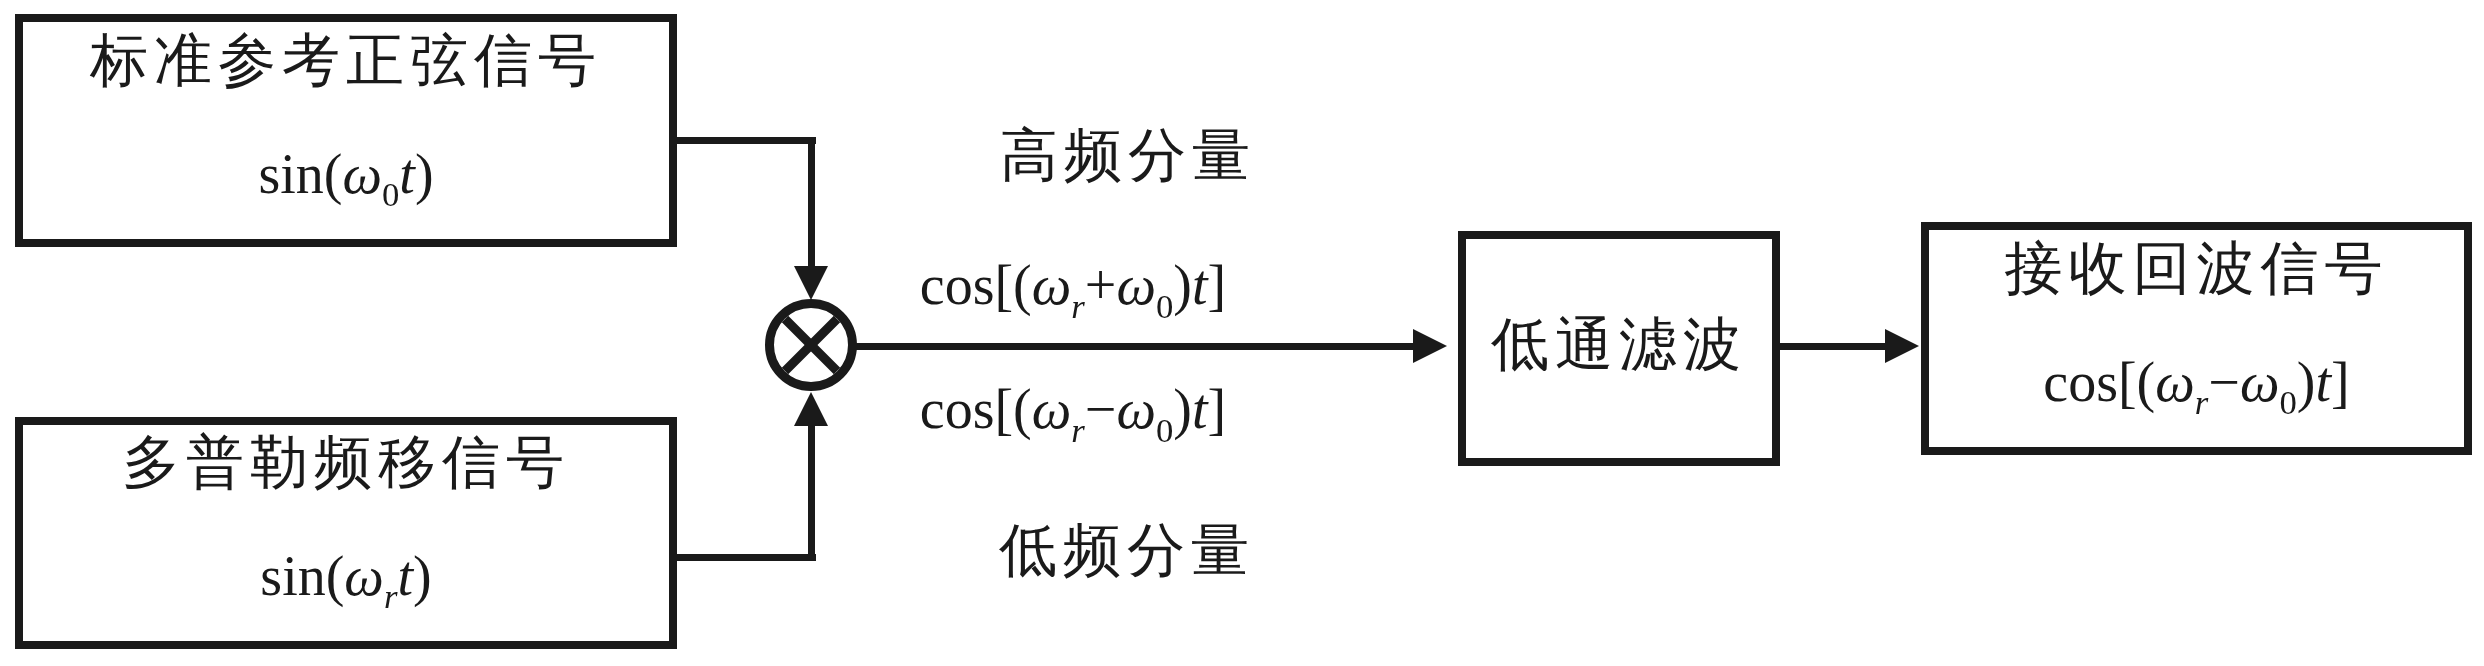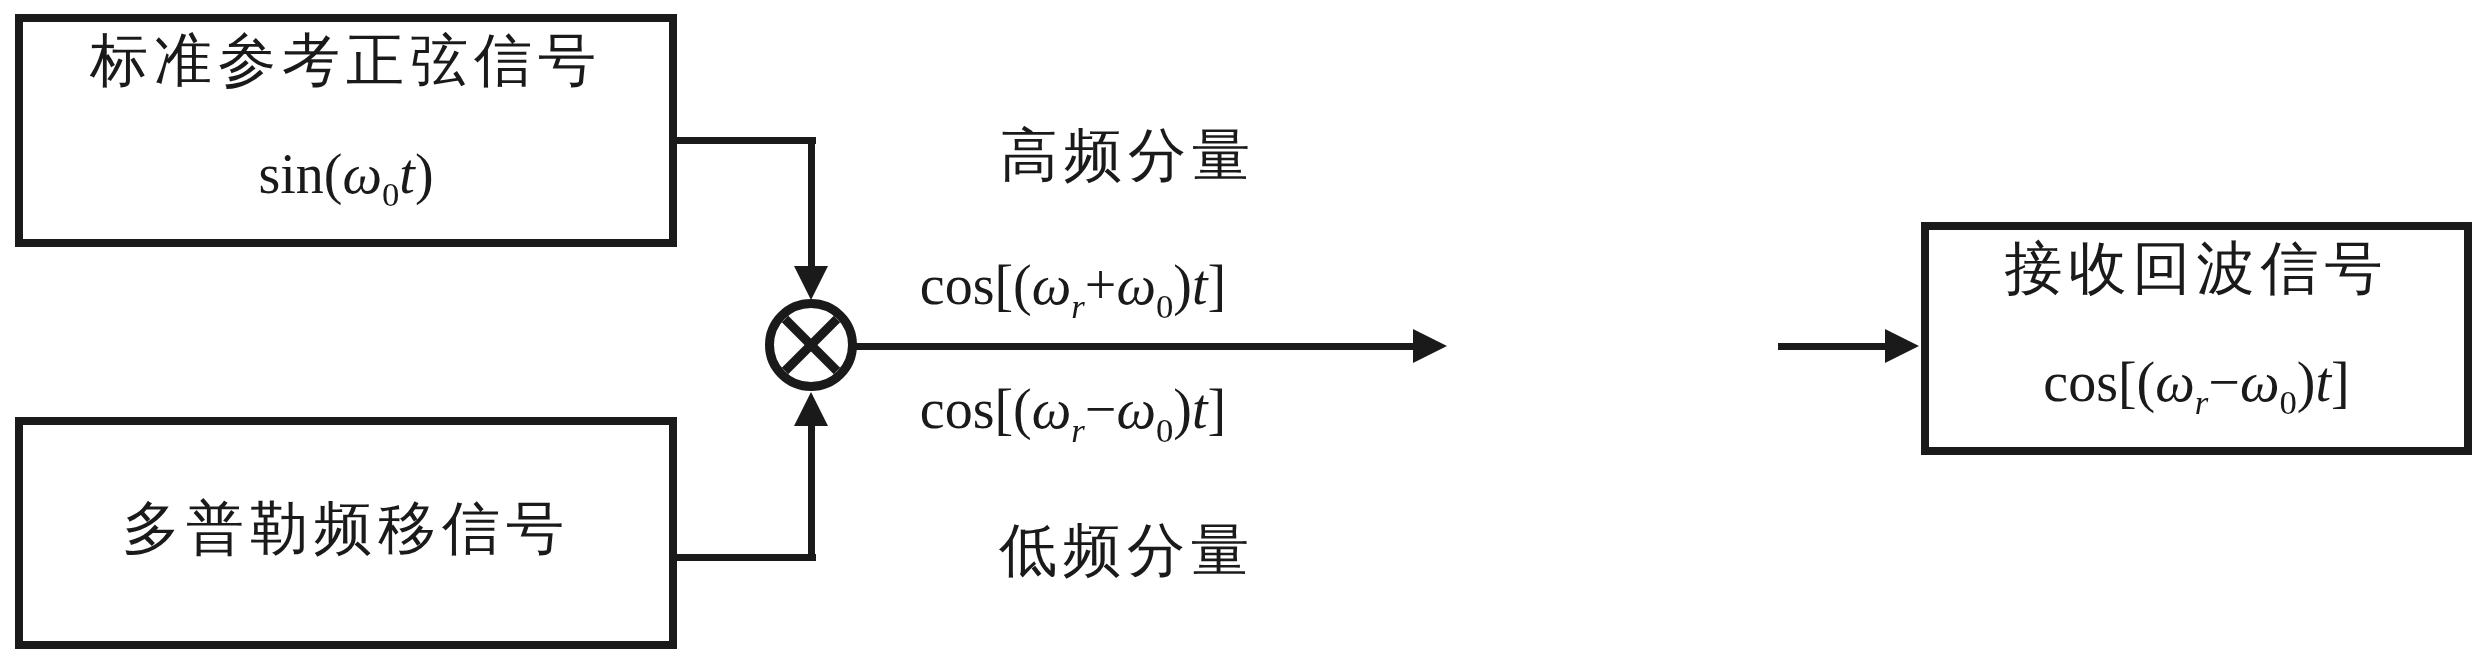--- a/index.html
+++ b/index.html
@@ -54,20 +54,21 @@
 
 <div class="canvas">
 
   <div class="box" style="left:15px;top:14px;width:662px;height:233px;">
     <div class="cjk">标准参考正弦信号</div>
     <div class="formula"><span>sin(</span><span class="it">ω</span><span class="sb">0</span><span class="it">t</span><span>)</span></div>
   </div>
 
   <div class="box" style="left:15px;top:417px;width:662px;height:232px;">
     <div class="cjk">多普勒频移信号</div>
+    <div class="formula"><span>sin(</span><span class="it">ω</span><span class="it sb">r</span><span class="it">t</span><span>)</span></div>
   </div>
 
   <div class="h-line" style="left:670px;top:137px;width:146px;height:7px;"></div>
   <div class="v-line" style="left:808px;top:137px;width:7px;height:132px;"></div>
   <div class="arrow arrow-down" style="left:794px;top:266px;"></div>
 
   <div class="h-line" style="left:670px;top:554px;width:146px;height:7px;"></div>
   <div class="v-line" style="left:808px;top:424px;width:7px;height:137px;"></div>
   <div class="arrow arrow-up" style="left:794px;top:392px;"></div>
 
@@ -78,20 +79,23 @@
   </svg>
 
   <div class="h-line" style="left:855px;top:343px;width:558px;height:7px;"></div>
   <div class="arrow arrow-right" style="left:1413px;top:329px;"></div>
 
   <div class="label cjk" style="left:1128px;top:160px;">高频分量</div>
   <div class="label formula" style="left:1073px;top:296px;text-align:center;"><span>cos[(</span><span class="it">ω</span><span class="it sb">r</span><span>+</span><span class="it">ω</span><span class="sb">0</span><span>)</span><span class="it">t</span><span>]</span></div>
   <div class="label formula" style="left:1073px;top:420px;"><span>cos[(</span><span class="it">ω</span><span class="it sb">r</span><span>−</span><span class="it">ω</span><span class="sb">0</span><span>)</span><span class="it">t</span><span>]</span></div>
   <div class="label cjk" style="left:1127px;top:555px;">低频分量</div>
 
+  <div class="box" style="left:1458px;top:231px;width:322px;height:235px;">
+    <div class="cjk">低通滤波</div>
+  </div>
 
   <div class="h-line" style="left:1778px;top:343px;width:107px;height:7px;"></div>
   <div class="arrow arrow-right" style="left:1885px;top:329px;"></div>
 
   <div class="box" style="left:1921px;top:222px;width:551px;height:233px;">
     <div class="cjk">接收回波信号</div>
     <div class="formula"><span>cos[(</span><span class="it">ω</span><span class="it sb">r</span><span>−</span><span class="it">ω</span><span class="sb">0</span><span>)</span><span class="it">t</span><span>]</span></div>
   </div>
 
 </div>

